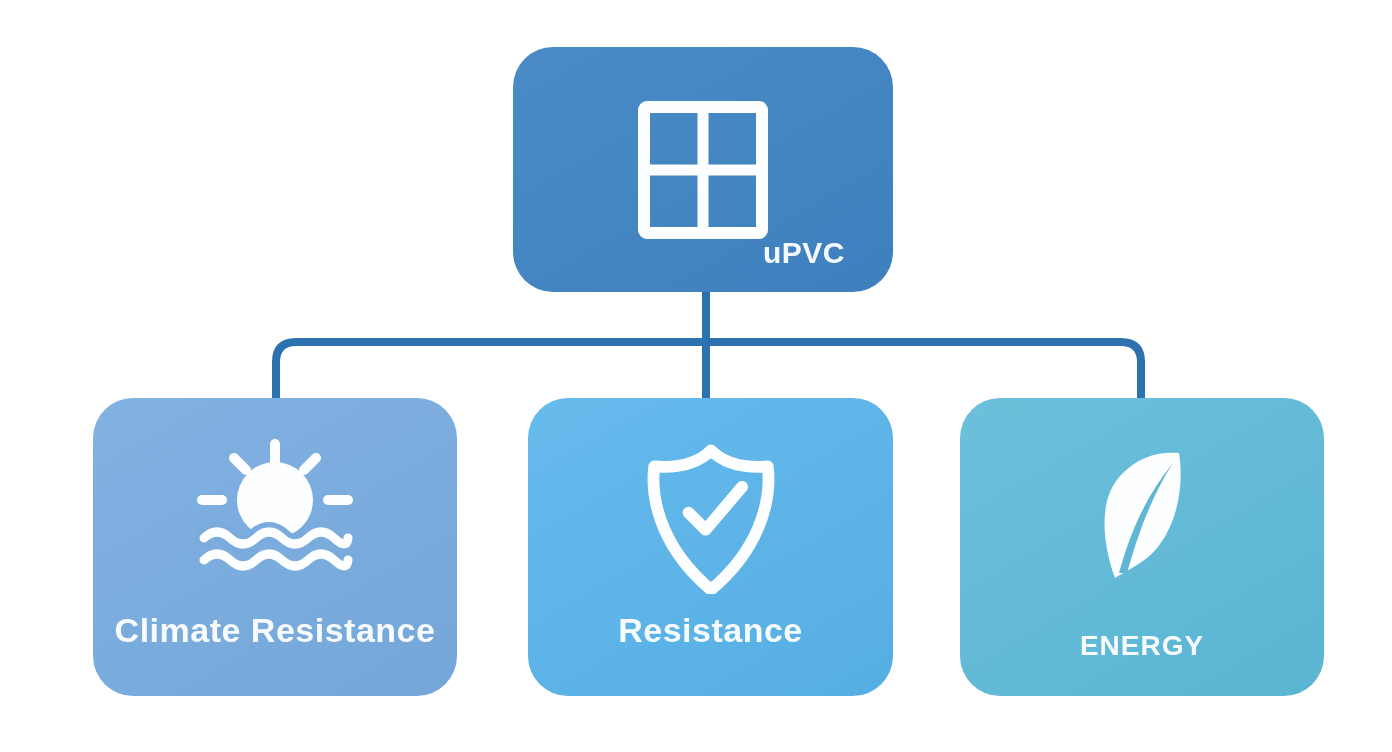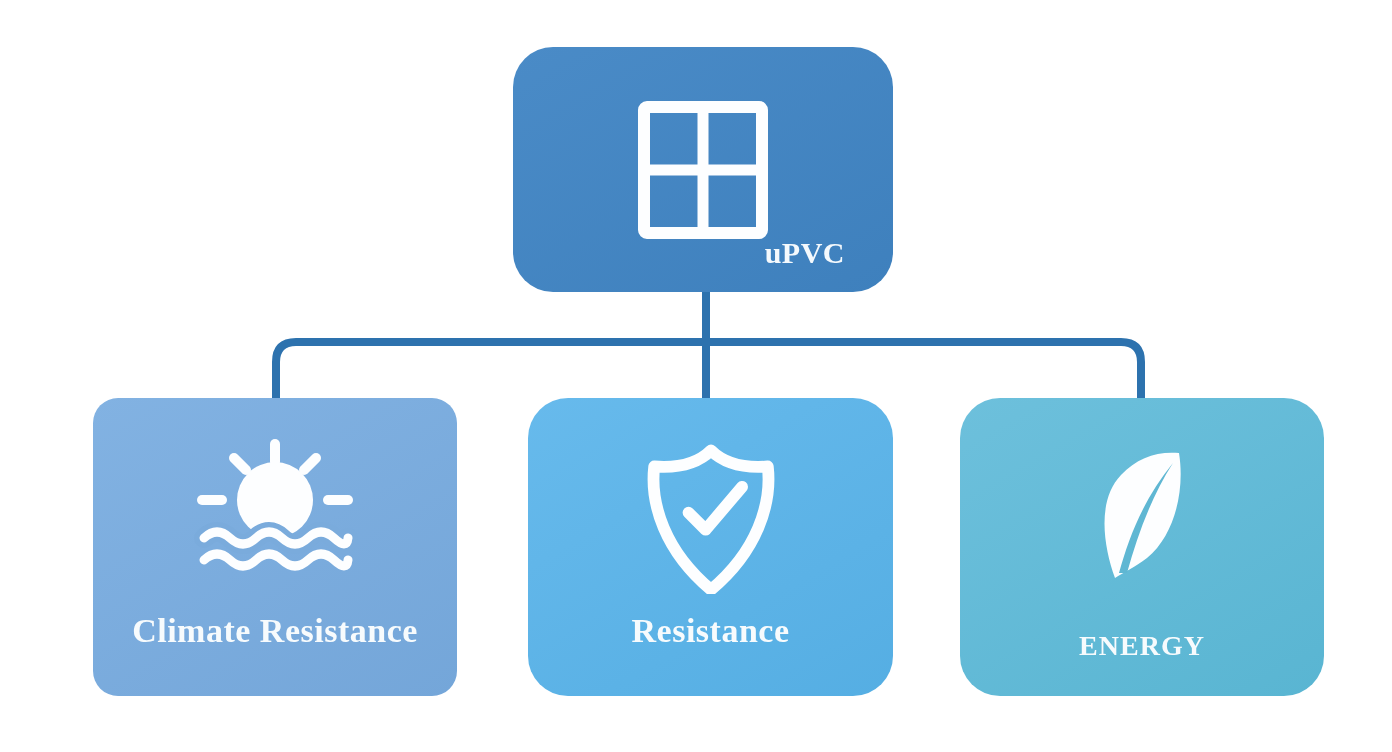--- a/index.html
+++ b/index.html
@@ -1,32 +1,32 @@
 <!DOCTYPE html>
 <html><head>
 <meta charset="utf-8">
 <style>
   html,body{margin:0;padding:0;background:#ffffff;}
   .canvas{
     position:relative;
     width:1392px;height:752px;
     background:#ffffff;
-    font-family:Liberation Serif, serif;
+    font-family:Liberation Sans, sans-serif;
     overflow:hidden;
   }
   .connectors{position:absolute;left:0;top:0;width:1392px;height:752px;}
   .connectors path{stroke:#2d72ae;stroke-width:8;fill:none;}
 
   .node{position:absolute;border-radius:40px;}
   .node-root{
     left:513px;top:47px;width:380px;height:245px;
     background:linear-gradient(150deg,#4a8bc7 0%,#3e80bd 100%);
   }
   .node-child{top:398px;width:364px;height:298px;}
-  .node-climate{left:93px;background:linear-gradient(150deg,#82b2e2 0%,#74a6d9 100%);border-radius:25px;}
+  .node-climate{left:93px;background:linear-gradient(150deg,#82b2e2 0%,#74a6d9 100%);}
   .node-durability{left:528px;width:365px;background:linear-gradient(150deg,#67baec 0%,#55aee3 100%);}
   .node-energy{left:960px;background:linear-gradient(150deg,#6dc0dc 0%,#59b5d2 100%);}
 
   .icon{position:absolute;left:50%;}
   .win-icon{top:53px;margin-left:-66px;}
   .sun-icon{top:40px;margin-left:-85px;}
   .shield-icon{top:46px;margin-left:-70px;}
   .leaf-icon{top:47px;margin-left:-51px;}
 
   .root-label{

